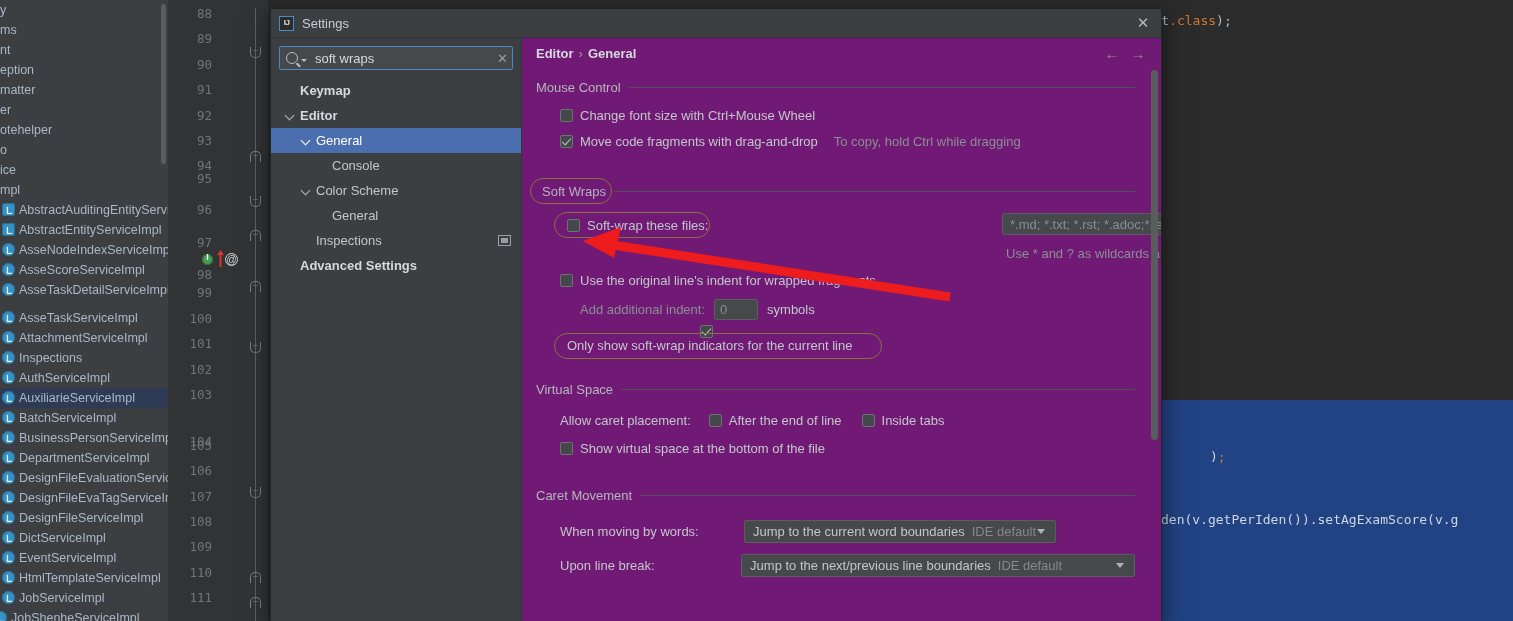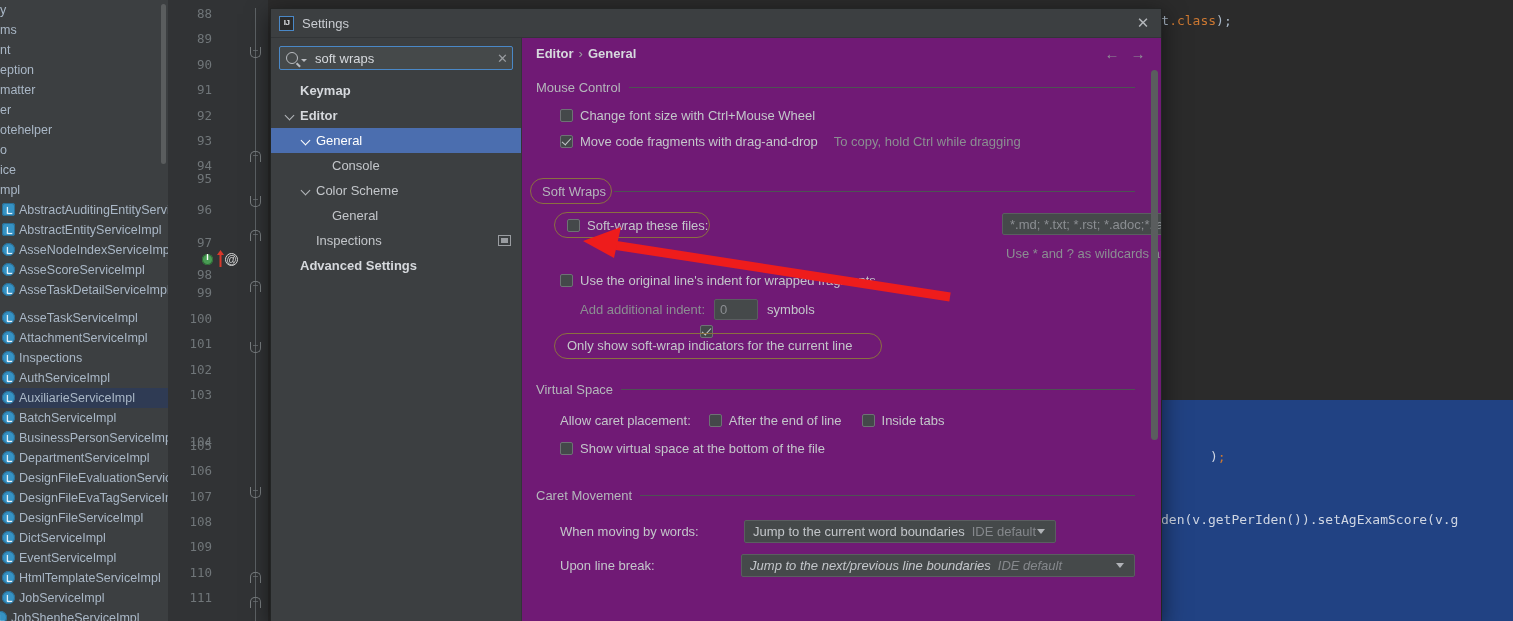--- a/index.html
+++ b/index.html
@@ -496,21 +496,21 @@
             <div class="row" style="height:34px;">
               <span class="fieldlabel" style="width:184px;">When moving by words:</span>
               <span class="combo" style="width:312px;">
                 <span>Jump to the current word boundaries</span>
                 <span class="dimtail">IDE default</span>
                 <span class="arrow"></span>
               </span>
             </div>
             <div class="row" style="height:34px;">
               <span class="fieldlabel" style="width:184px;">Upon line break:</span>
-              <span class="combo" style="width:400px;font-style:italic;">
+              <span class="combo" style="width:400px;">
                 <span>Jump to the next/previous line boundaries</span>
                 <span class="dimtail">IDE default</span>
                 <span class="arrow"></span>
               </span>
             </div>
           </div>
         </div>
 
         <div id="dlg-scroll"></div>
       </div>

